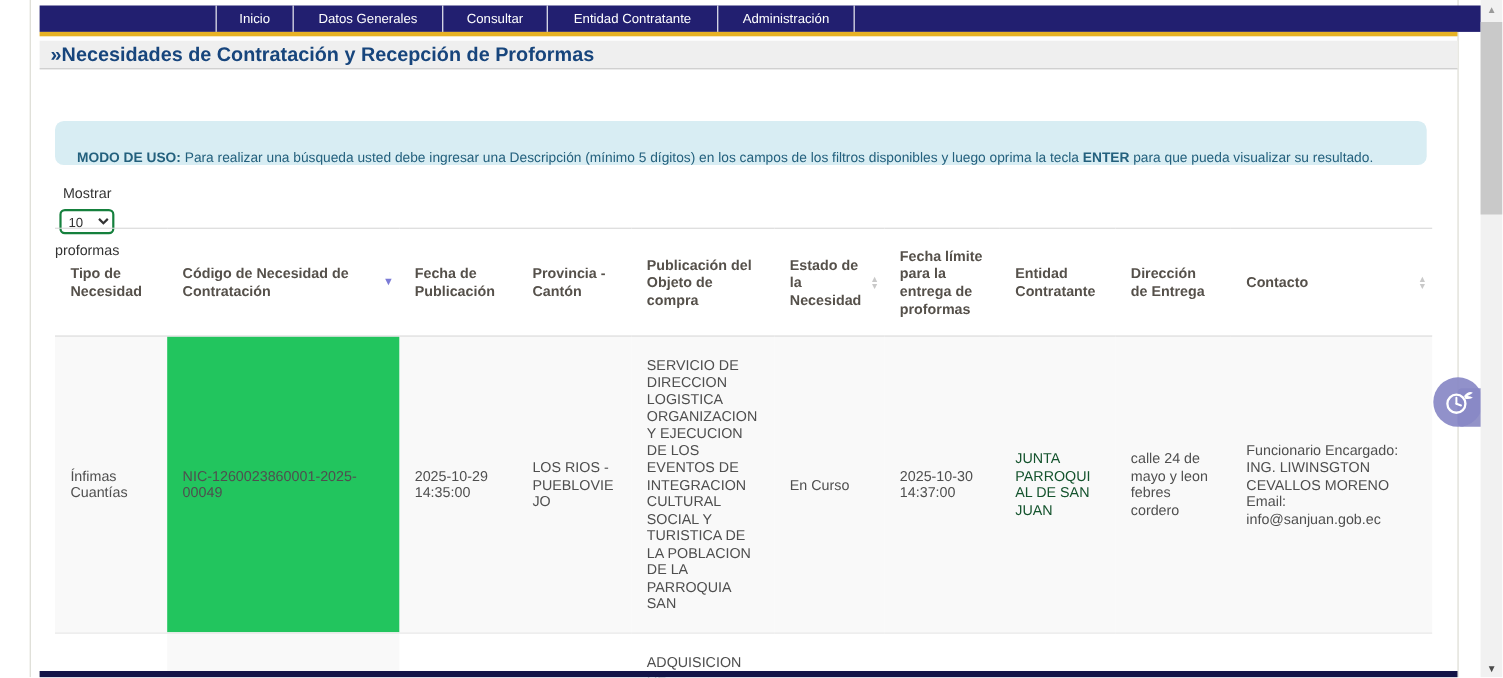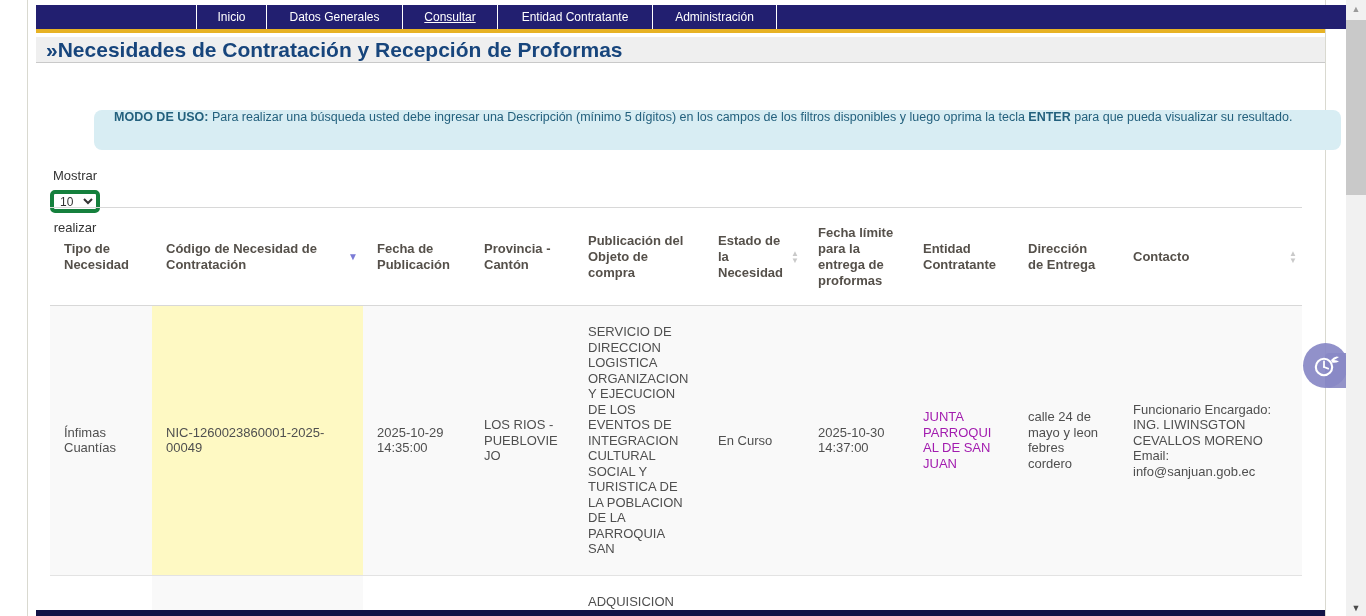--- a/index.html
+++ b/index.html
@@ -17,58 +17,58 @@
             background:#221f70; display:flex; align-items:stretch; padding-left:160px; }
   #topnav .navitem { display:flex; align-items:center; justify-content:center;
             color:#ffffff; font-size:12px; cursor:pointer; border-left:1px solid #ffffff; }
   #topnav .navitem:last-child { border-right:1px solid #ffffff; }
   #goldbar { position:absolute; left:36px; top:29px; width:1289px; height:4px; background:#e7b224; }
 
   
   #titlebar { position:absolute; left:36px; top:37px; width:1289px; height:26px;
               background:#efefef; border-bottom:1px solid #c9c9c9;
               display:flex; align-items:center; padding-left:10px; }
-  #titlebar .ttl { color:#17457c; font-weight:bold; font-size:21px; }
+  #titlebar .ttl { color:#17457c; font-weight:bold; font-size:18px; }
 
   
   #infobox { position:absolute; left:50px; top:110px; width:1247px; height:40px;
-             background:#d8edf3; border-radius:8px; display:flex; align-items:flex-start;
-             padding:0 20px; color:#23607d; font-size:12.5px;margin-left:44px; }
+             background:#d8edf3; border-radius:8px; display:flex; align-items:flex-end;
+             padding:0 20px; color:#23607d; font-size:12.5px; }
   #infobox b { font-weight:bold; }
 
   
   #show-group { position:absolute; left:50px; top:168px; display:flex; align-items:center;
                 gap:7px; font-size:13px; color:#333;flex-direction:column; }
   #show-group select { width:50px; height:23px; font-size:12px; color:#333;
-                border:4px solid #15803d; border-radius:5px; background:#fff; padding:0 2px; }
+                border:2px solid #15803d; border-radius:5px; background:#fff; padding:0 2px; }
   #filter-group { position:absolute; right:69px; top:165px; display:flex; align-items:center; gap:8px; }
   #filter-group label { font-size:13px; font-weight:600; color:#3c3c3c; }
   #filter-group input { width:157px; height:30px; border:1px solid #c6c6c6; border-radius:5px;
                 background:#fff; font-size:13px; padding:0 8px; outline:none; }
 
   
   #tblwrap { position:absolute; left:50px; top:207px; width:1252px; }
   table { width:1252px; border-collapse:collapse; table-layout:fixed; }
   thead th { border-top:1px solid #d8d8d8; border-bottom:1px solid #d8d8d8;
              text-align:left; vertical-align:middle; padding:12px 14px;
              font-size:13px; font-weight:bold; color:#55504a; height:98px;
              position:relative; cursor:pointer; line-height:16px; }
   tbody td { vertical-align:middle; padding:18px 14px; font-size:13px; color:#4f4f4f;
              line-height:15.5px; border-bottom:1px solid #e3e3e3; word-wrap:break-word; }
   tr.row-odd  { background:#f9f9f9; }
-  tr.row-odd  td.sorted { background:#fef9c3; }
+  tr.row-odd  td.sorted { background:#22c55e; }
   tr.row-even { background:#ffffff; }
   tr.row-even td.sorted { background:#f9f9f9; }
   .col-tipo{width:102px}.col-codigo{width:211px}.col-fpub{width:107px}.col-prov{width:104px}
   .col-desc{width:130px}.col-estado{width:100px}.col-flim{width:105px}.col-ent{width:105px}
   .col-dir{width:105px}.col-cont{width:183px}
   .sort-ic { position:absolute; right:5px; top:50%; transform:translateY(-50%); }
   .sort-ic.desc { color:#7b7bd6; font-size:10px; }
   .sort-ic.both { color:#c9c9c9; font-size:8px; line-height:7px; text-align:center; }
-  a.entlink { color:#a21caf; text-decoration:none; cursor:pointer; }
+  a.entlink { color:#14532d; text-decoration:none; cursor:pointer; }
 
   
   #footbar { position:absolute; left:36px; top:610px; width:1289px; height:6px;
              background:#131347; z-index:30; }
 
   
   #float-widget { position:absolute; left:1303px; top:343px; width:46px; height:46px; z-index:40; cursor:pointer; }
   #float-widget .tab { position:absolute; left:22px; top:10px; width:26px; height:35px;
              background:rgba(128,128,190,0.85); border-radius:4px; }
   #float-widget .circ { position:absolute; left:0; top:0; width:45px; height:45px; border-radius:50%;
@@ -86,40 +86,40 @@
 <body>
 
 <div id="stage">
 
   <div class="vline left"></div>
   <div class="vline right"></div>
 
   <div id="topnav">
       <div class="navitem" style="width: 70px;">Inicio</div>
       <div class="navitem" style="width: 136px;">Datos Generales</div>
-      <div class="navitem" style="width: 95px; text-decoration: underline;">Consultar</div>
+      <div class="navitem" style="width: 95px;">Consultar</div>
       <div class="navitem" style="width: 155px;">Entidad Contratante</div>
       <div class="navitem" style="width: 125px; text-align: right;">Administración</div>
     </div>
   <div id="goldbar"></div>
 
   <div id="titlebar">
     <span class="ttl">»Necesidades de Contratación y Recepción de Proformas</span>
   </div>
 
   <div id="infobox">
     <span>
       <b>MODO DE USO:</b><span> Para realizar una búsqueda usted debe ingresar una Descripción (mínimo 5 dígitos) en los campos de los filtros disponibles y luego oprima la tecla </span><b>ENTER</b><span> para que pueda visualizar su resultado.</span>
     </span>
   </div>
 
   <div id="show-group">
     <span>Mostrar</span>
     <select id="show-select"><option>10</option></select>
-    <span>realizar</span>
+    <span>proformas</span>
   </div>
 
 
   <div id="tblwrap">
     <table>
       <colgroup id="cols">
           <col class="col-tipo">
           <col class="col-codigo">
           <col class="col-fpub">
           <col class="col-prov">

